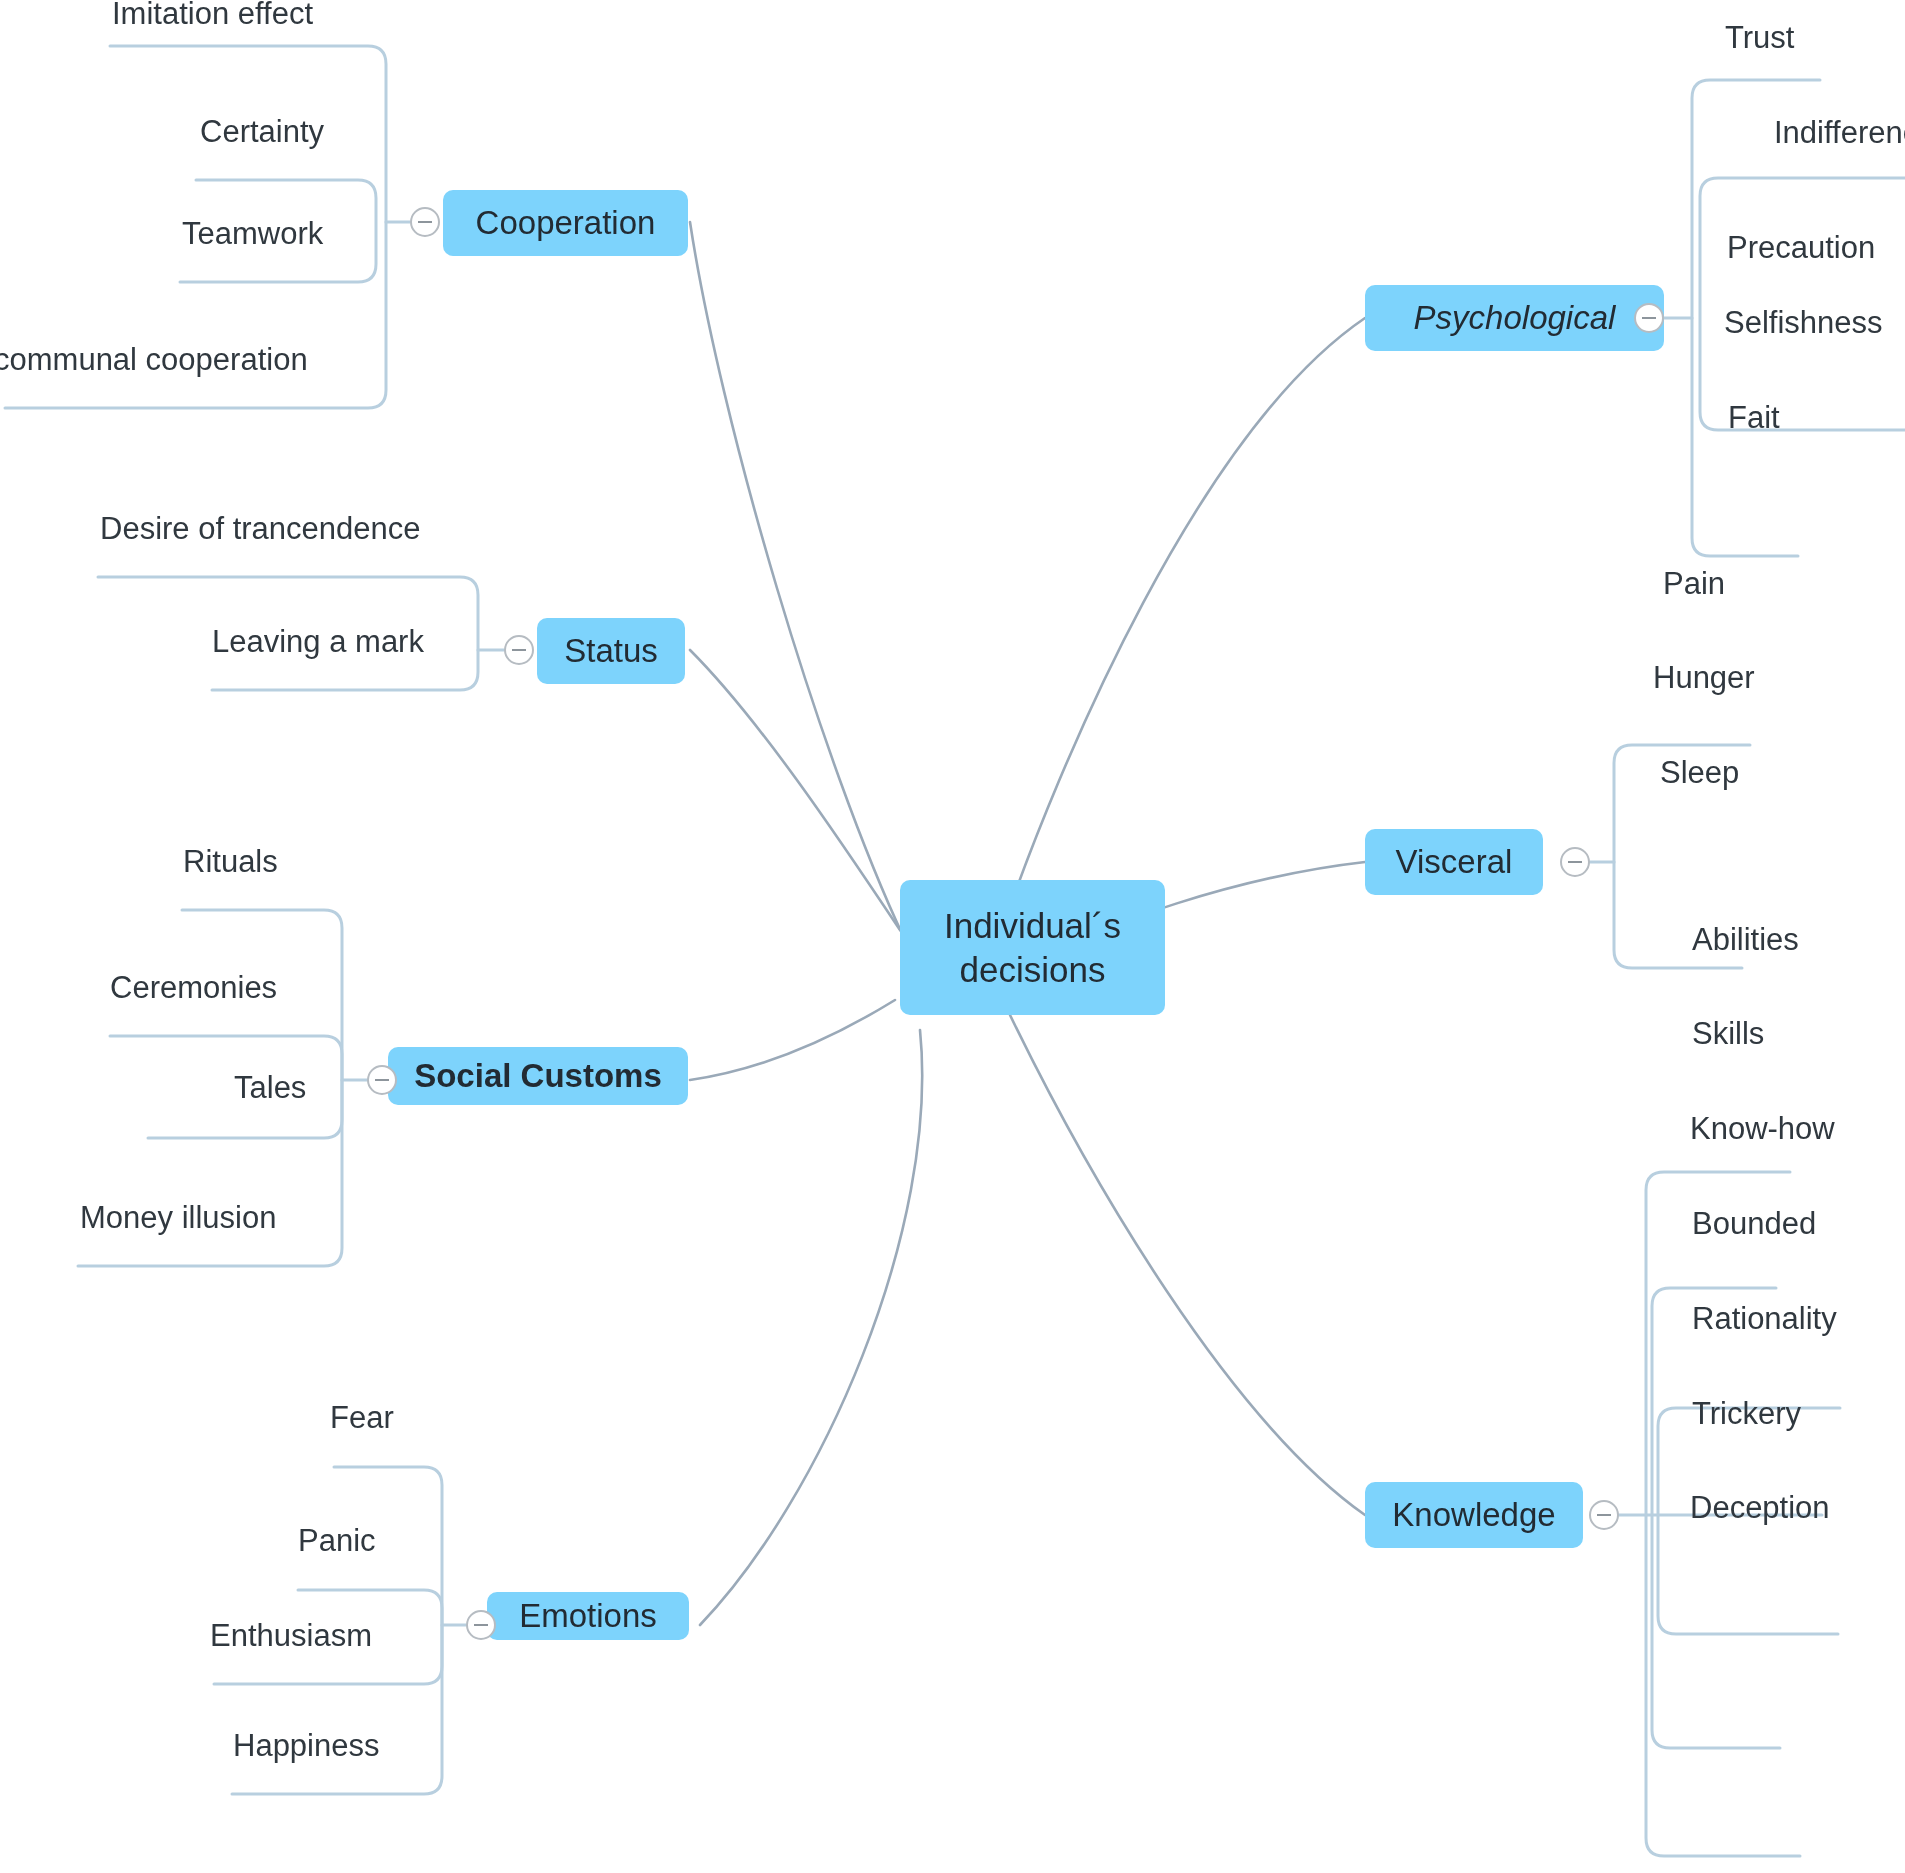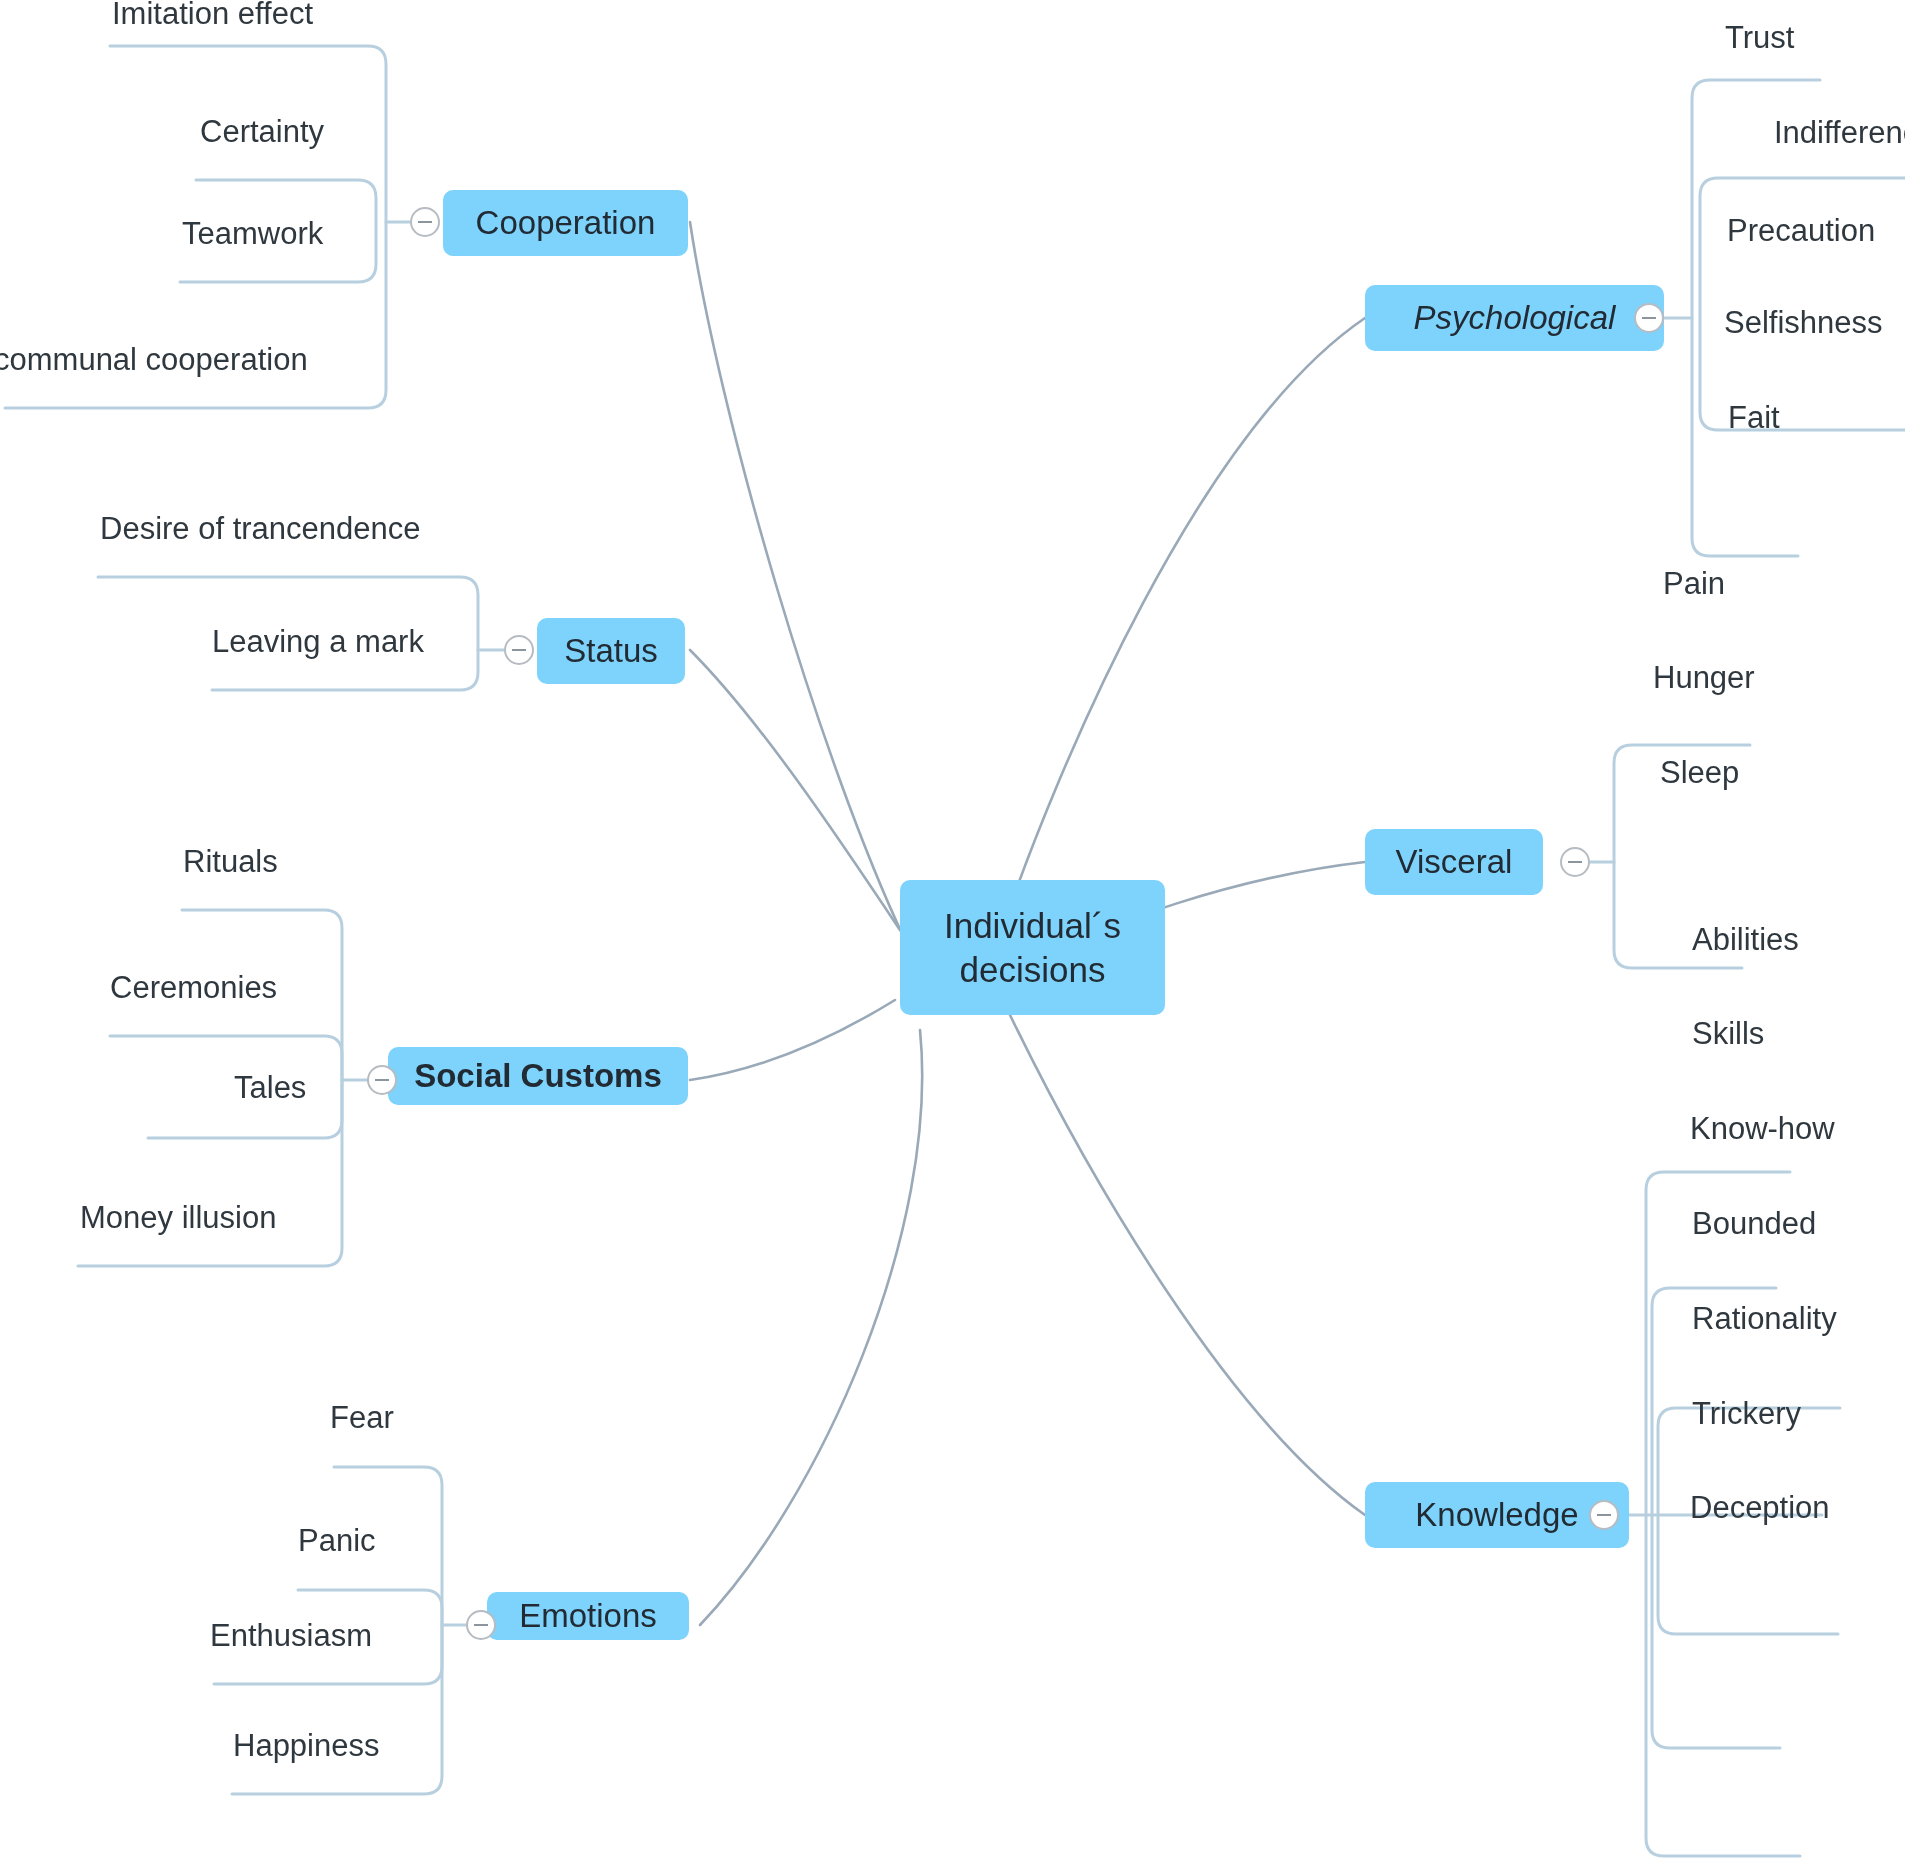--- a/index.html
+++ b/index.html
@@ -165,21 +165,21 @@
   <div class="node" style="left:1365px; top:285px; width:299px; height:66px;font-style:italic;">
     <span>Psychological</span>
   </div>
   <div class="toggle" style="left:1634px; top:303px;"></div>
 
   <div class="node" style="left:1365px; top:829px; width:178px; height:66px;">
     <span>Visceral</span>
   </div>
   <div class="toggle" style="left:1560px; top:847px;"></div>
 
-  <div class="node" style="left:1365px; top:1482px; width:264px; height:66px;">
+  <div class="node" style="left:1365px; top:1482px; width:218px; height:66px;">
     <span>Knowledge</span>
   </div>
   <div class="toggle" style="left:1589px; top:1500px;"></div>
 
   <div class="leaf" style="left:112px; top:-2px;">Imitation effect</div>
   <div class="leaf" style="left:200px; top:116px;">Certainty</div>
   <div class="leaf" style="left:182px; top:218px;">Teamwork</div>
   <div class="leaf" style="left:-6px; top:344px;">communal cooperation</div>
 
   <div class="leaf" style="left:100px; top:513px;">Desire of trancendence</div>
@@ -190,21 +190,21 @@
   <div class="leaf" style="left:205px; top:1072px;margin-left:29px;">Tales</div>
   <div class="leaf" style="left:80px; top:1202px;">Money illusion</div>
 
   <div class="leaf" style="left:330px; top:1402px;">Fear</div>
   <div class="leaf" style="left:298px; top:1525px;">Panic</div>
   <div class="leaf" style="left:210px; top:1620px;">Enthusiasm</div>
   <div class="leaf" style="left:233px; top:1730px;">Happiness</div>
 
   <div class="leaf" style="left:1725px; top:22px;">Trust</div>
   <div class="leaf" style="left:1774px; top:117px;">Indifference</div>
-  <div class="leaf" style="left:1727px; top:215px;">Precaution</div>
+  <div class="leaf" style="left:1727px; top:232px;">Precaution</div>
   <div class="leaf" style="left:1724px; top:307px;">Selfishness</div>
   <div class="leaf" style="left:1728px; top:402px;">Fait</div>
 
   <div class="leaf" style="left:1663px; top:568px;">Pain</div>
   <div class="leaf" style="left:1653px; top:662px;">Hunger</div>
   <div class="leaf" style="left:1660px; top:757px;">Sleep</div>
 
   <div class="leaf" style="left:1692px; top:924px;">Abilities</div>
   <div class="leaf" style="left:1692px; top:1018px;">Skills</div>
   <div class="leaf" style="left:1690px; top:1113px;">Know-how</div>

